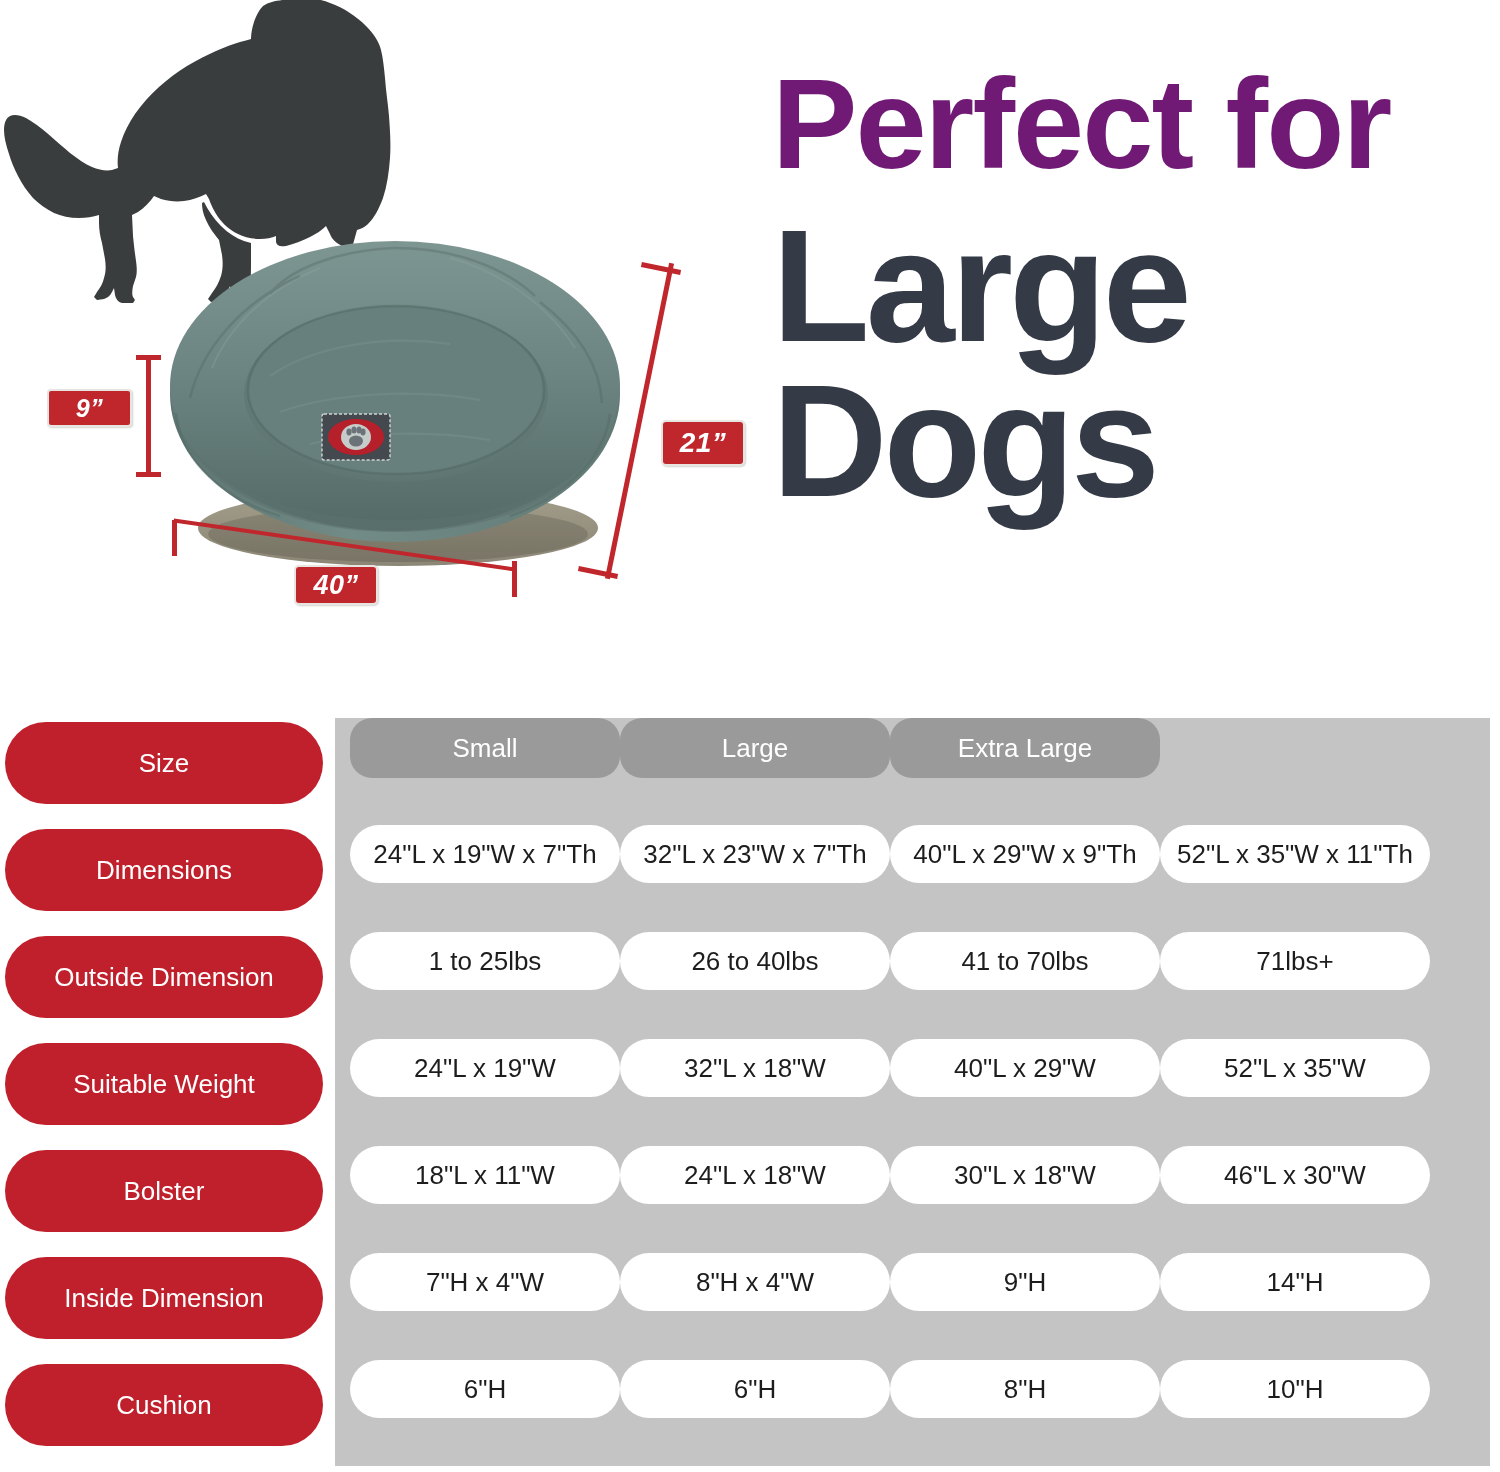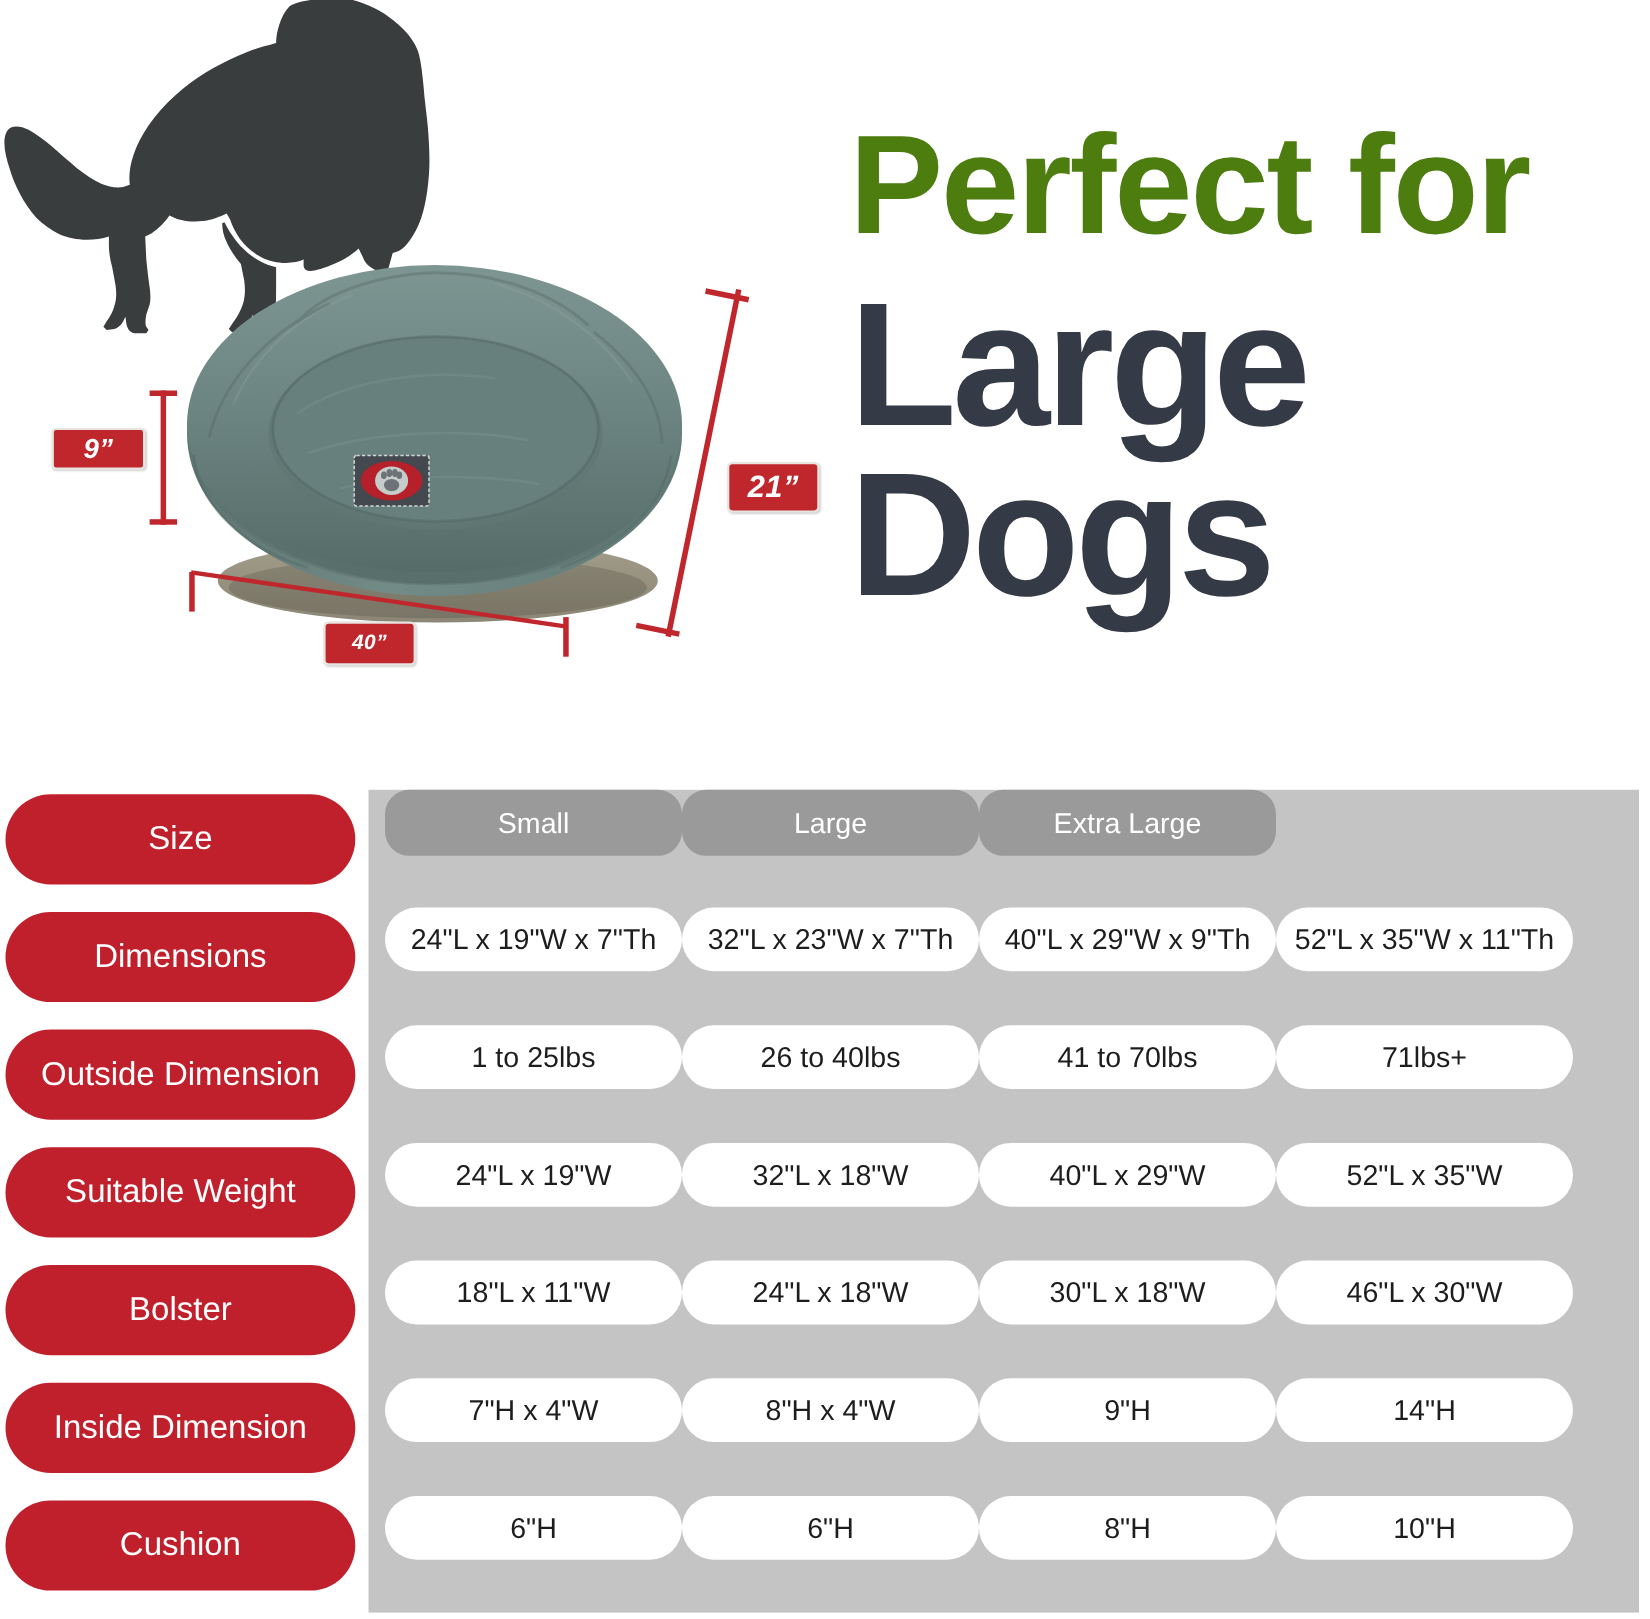--- a/index.html
+++ b/index.html
@@ -77,37 +77,36 @@
     font-weight: bold;
     font-style: italic;
     display: flex;
     align-items: center;
     justify-content: center;
     letter-spacing: 0.5px;
     box-shadow: 1px 1px 2px rgba(0,0,0,0.18);
   }
   #badge-9  { left: 47px;  top: 389px; width: 85px;  height: 38px; font-size: 25px; border-radius: 4px; }
   #badge-29 { left: 661px; top: 420px; width: 84px;  height: 46px; font-size: 28px; border-radius: 5px; }
-  #badge-40 { left: 294px; top: 565px; width: 84px;  height: 40px; font-size: 19px; border-radius: 5px; }
+  #badge-40 { left: 294px; top: 565px; width: 84px;  height: 40px; font-size: 27px; border-radius: 5px; }
 
   
   #headline {
     position: absolute; left: 772px; top: 58px; width: 715px;
   }
   .headline-line {
     font-weight: bold;
     line-height: 1.03;
     letter-spacing: -2px;
     white-space: nowrap;
   }
   #headline-top {
-    color: #4d7c0f;
+    color: #701a75;
     font-size: 128px;
     margin-bottom: 6px;
-    margin-top: 45px;
   }
   #headline-mid, #headline-bot {
     color: #343a46;
     font-size: 160px;
     letter-spacing: -4px;
   }
   #headline-mid { margin-top: 14px; }
   #headline-bot { margin-top: -10px; }
 
   
@@ -124,21 +123,21 @@
   #label-column {
     position: absolute; left: 5px; top: 32px;
     width: 318px;
   }
   .row-label {
     height: 82px;
     margin-bottom: 25px;
     background: #c0202c;
     border-radius: 41px;
     color: #ffffff;
-    font-size: 30px;
+    font-size: 26px;
     display: flex;
     align-items: center;
     justify-content: center;
     text-align: center;
     padding: 10px 10px;
   }
 
   #value-grid {
     position: absolute;
     left: 350px; top: 28px;

